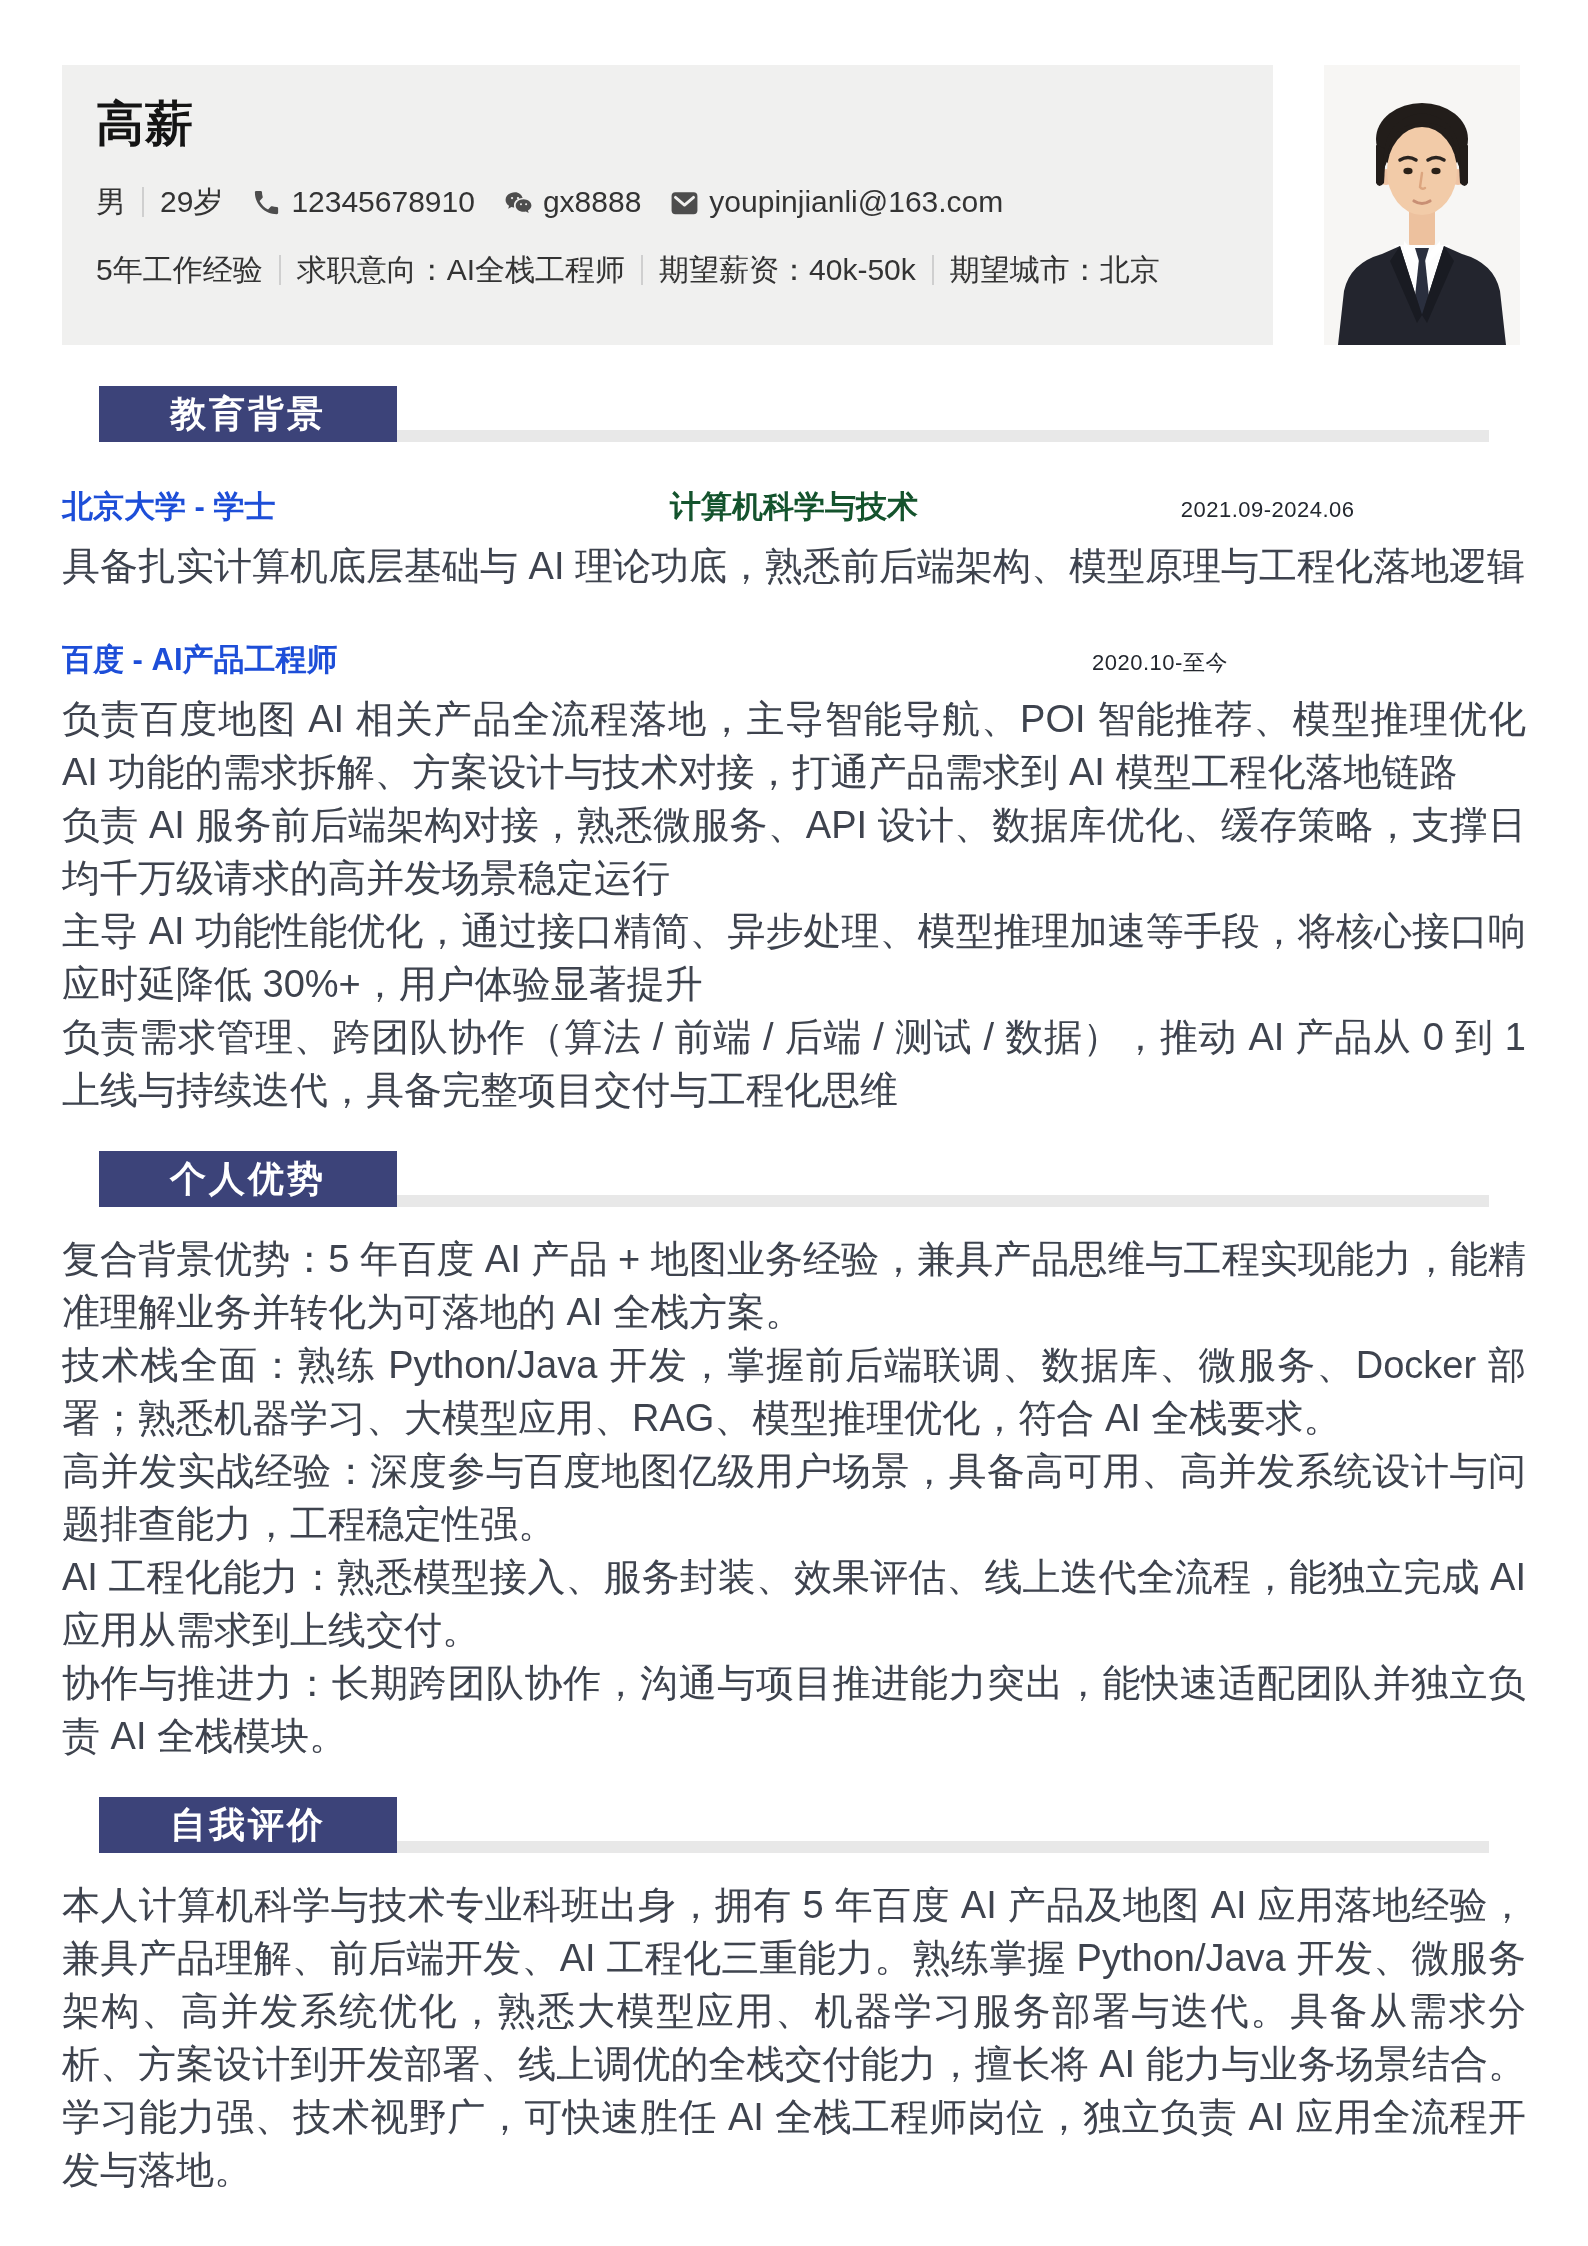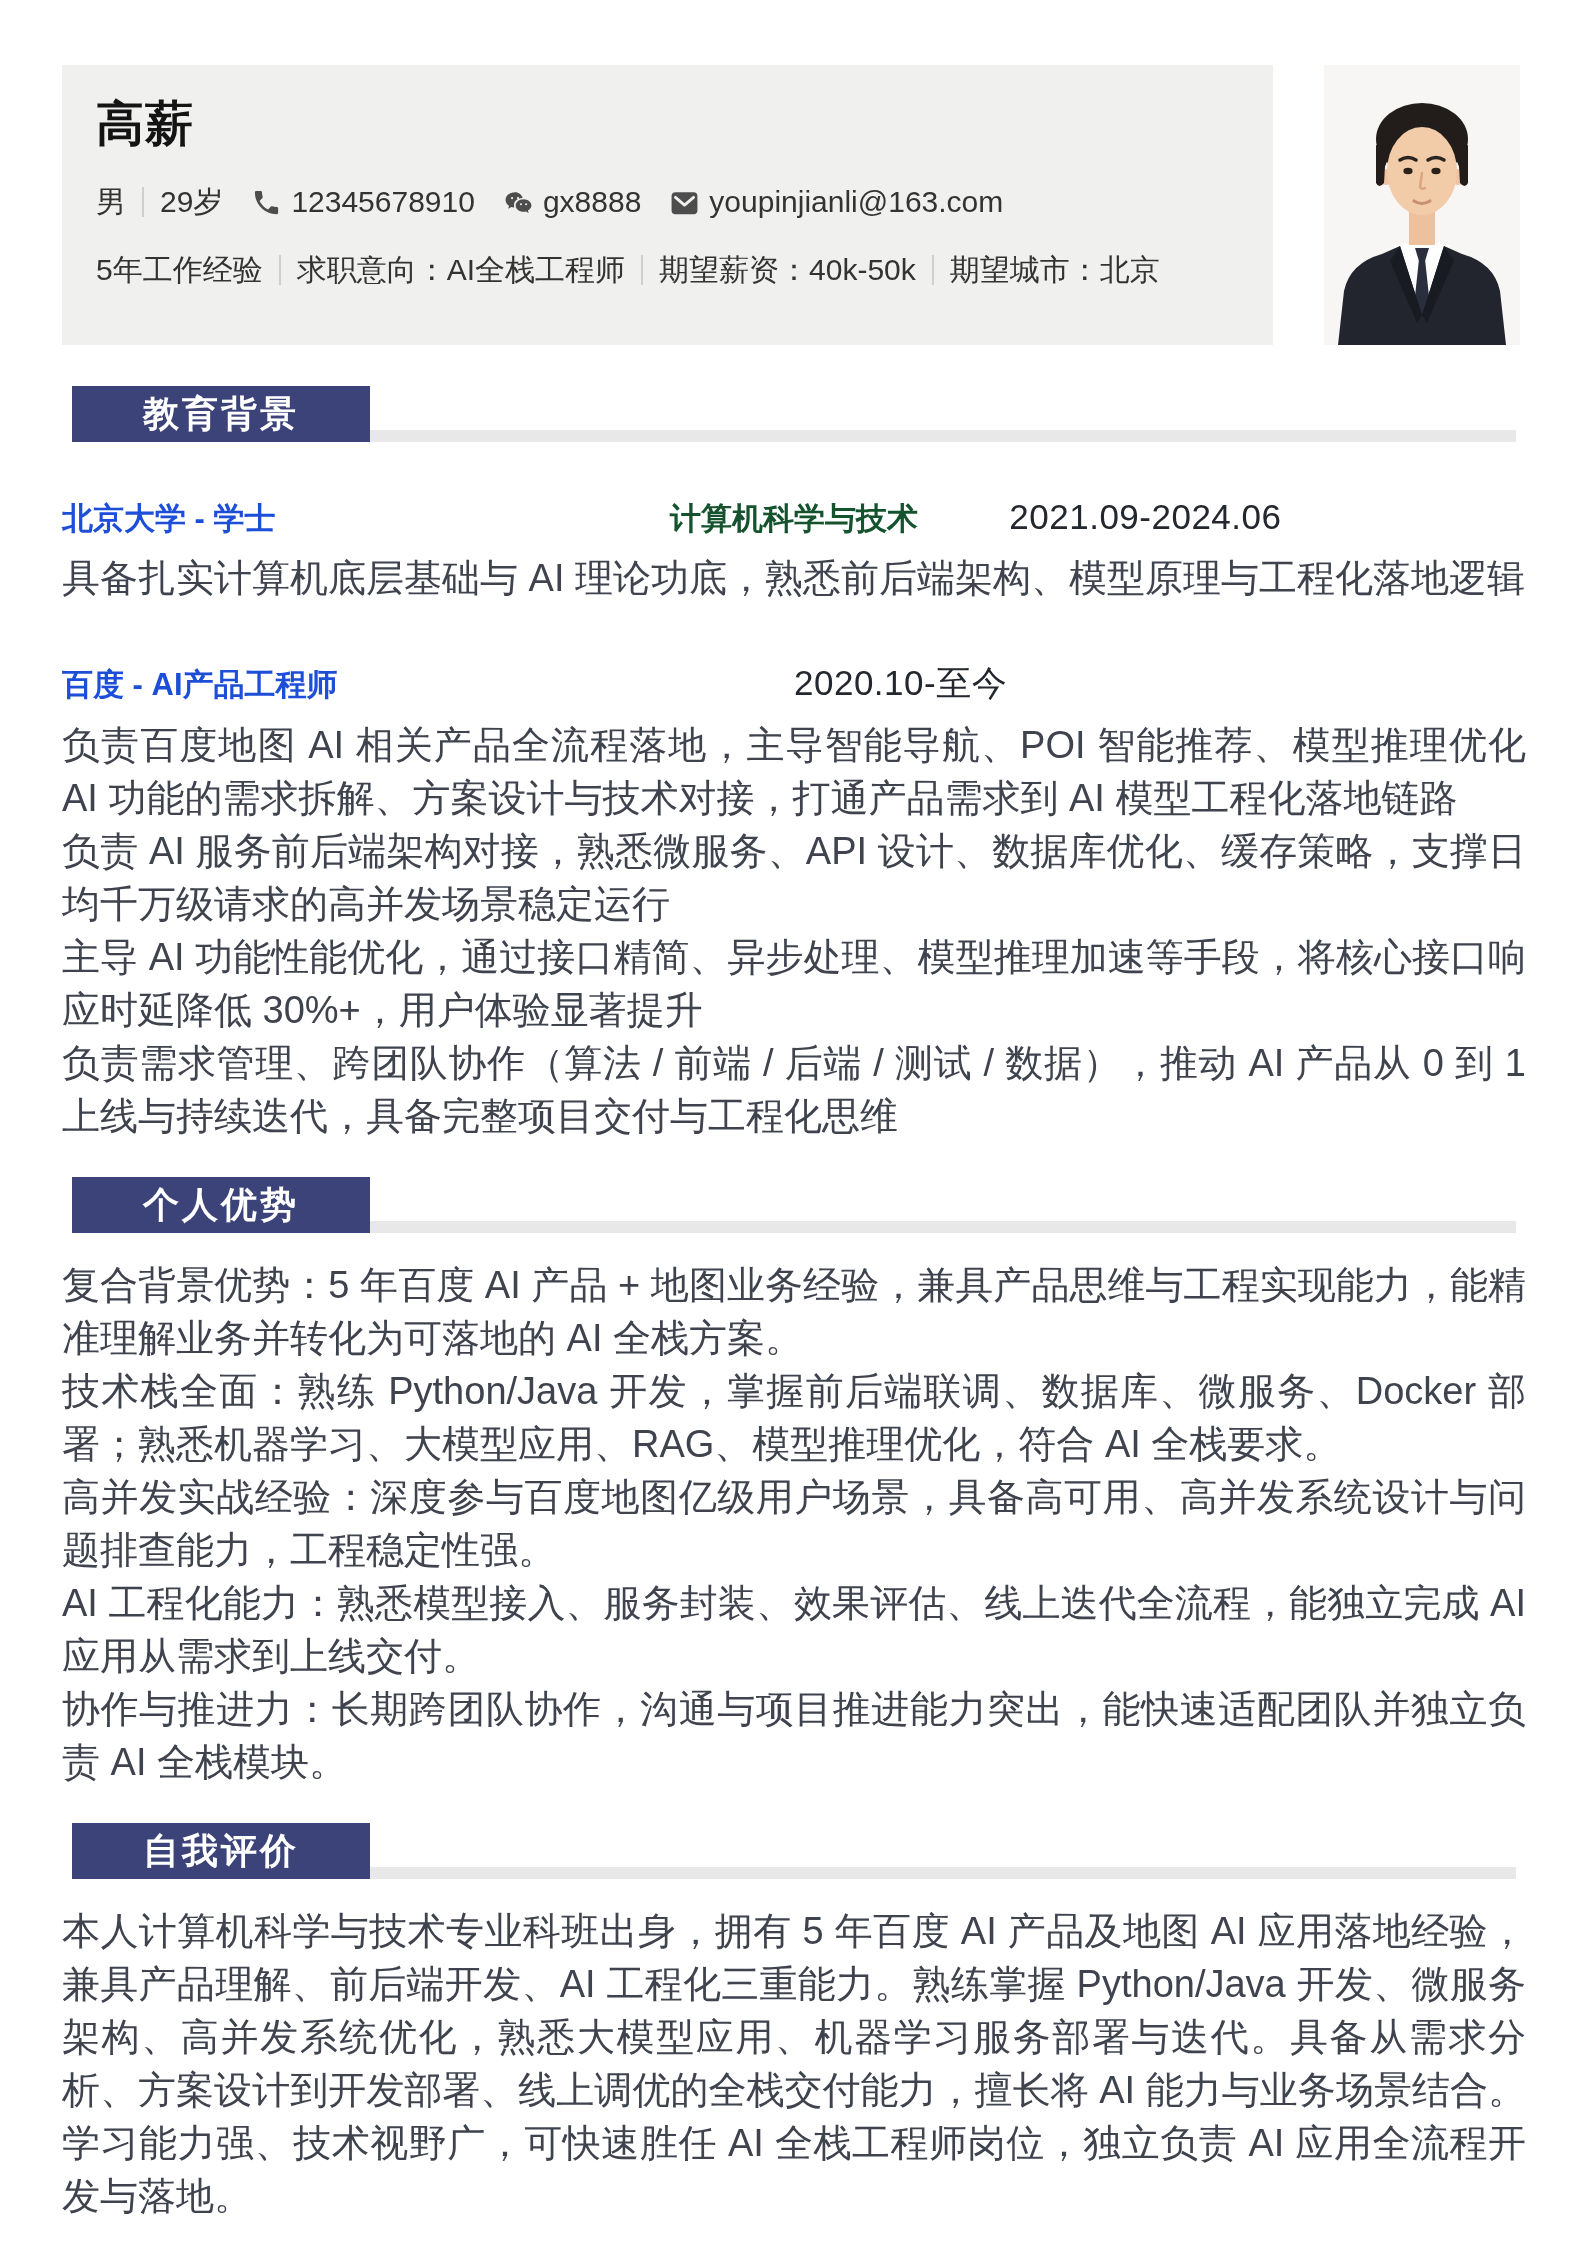--- a/index.html
+++ b/index.html
@@ -40,41 +40,41 @@
   .info-row .gap { width: 14px; }
   .sep { width: 2px; height: 30px; background: #cfcfcf; margin: 0 16px; flex: none; }
   .cicon { width: 31px; height: 31px; flex: none; margin-right: 9px; }
 
   .photo {
     width: 196px; height: 280px; flex: none; overflow: hidden;
     background: #f7f6f4;
   }
 
   
-  .section-head { display: flex; margin: 34px 72px 0; }
+  .section-head { display: flex; margin: 34px 99px 0; }
   .section-head.first { margin-top: 41px; }
   .bar {
     width: 298px; height: 56px;
     background: #3c4379;
     color: #ffffff;
     font-size: 36px; font-weight: 700;
     display: flex; align-items: center; justify-content: center;
     letter-spacing: 3px;
     flex: none;
   }
   .rule { flex: 1; height: 12px; background: #e8e8e8; align-self: flex-end; }
 
   
   .row {
     display: flex; align-items: baseline;
     margin: 26px 62px 0;
   }
   .row .l { flex: 1.2; font-size: 31px; font-weight: 700; color: #1d4ed8; text-align: left; }
   .row .c { flex: 1;   font-size: 31px; font-weight: 700; color: #14532d; text-align: center; }
-  .row .r { flex: 1.2; font-size: 35px; font-weight: 500; color: #23272e; text-align: left; letter-spacing: 0.5px; margin-top: 29px; }
+  .row .r { flex: 1.2; font-size: 22px; font-weight: 500; color: #23272e; text-align: center; letter-spacing: 0.5px; margin-top: 29px; }
 
   .body-text { margin: 12px 62px 0; }
   .body-text p {
     font-size: 38px;
     line-height: 53px;
     color: #3e434e;
     text-align: justify;
   }
 </style>
 </head>

